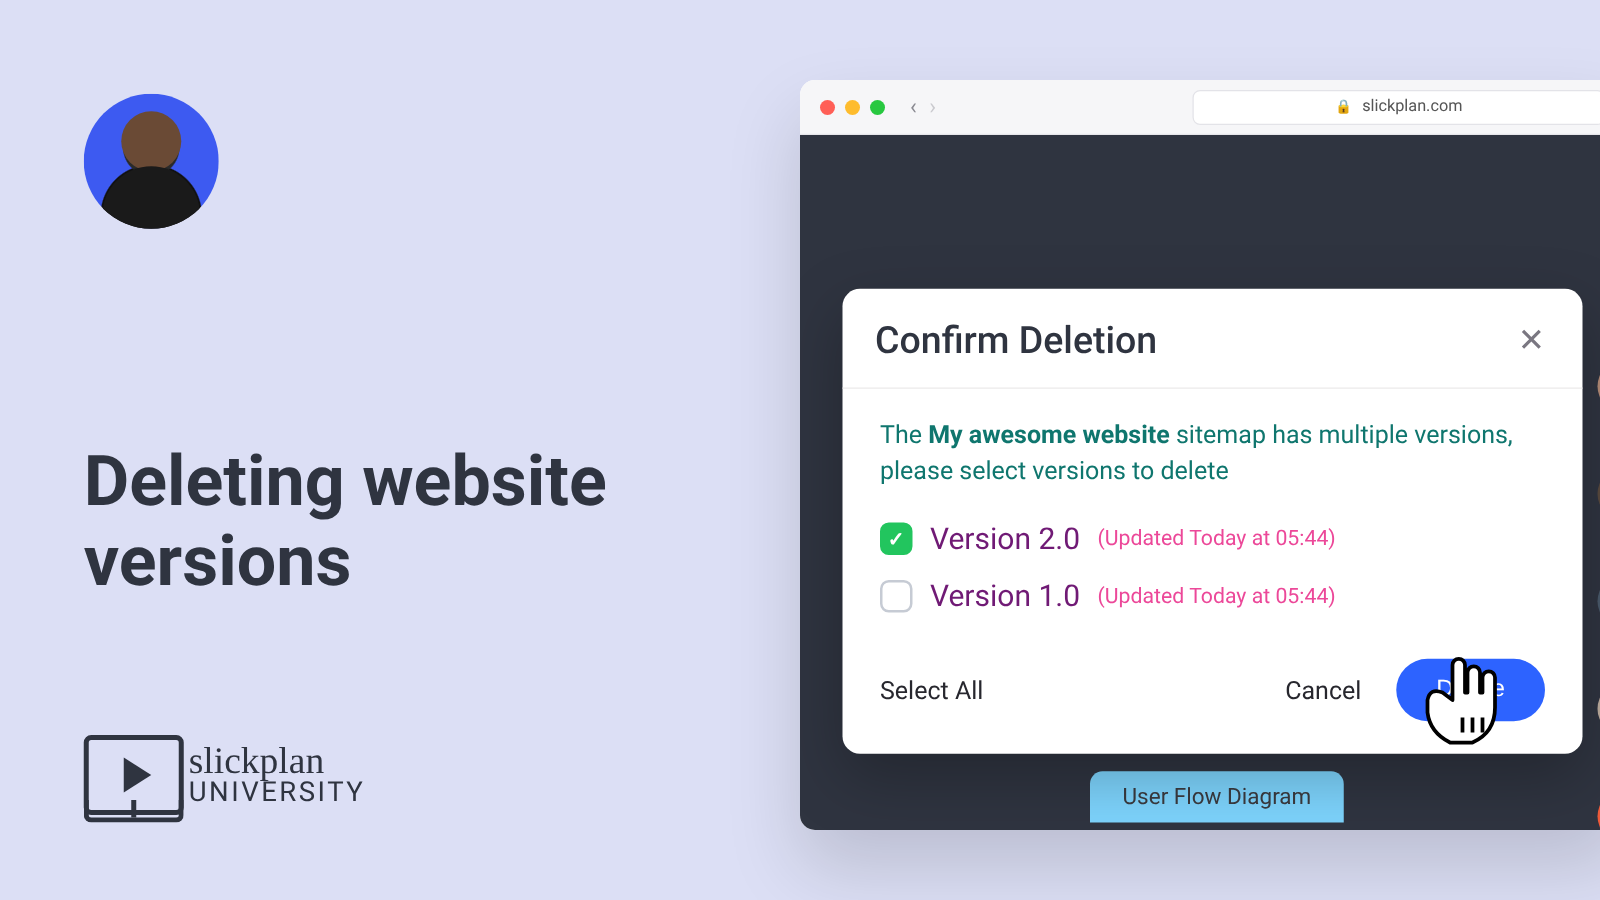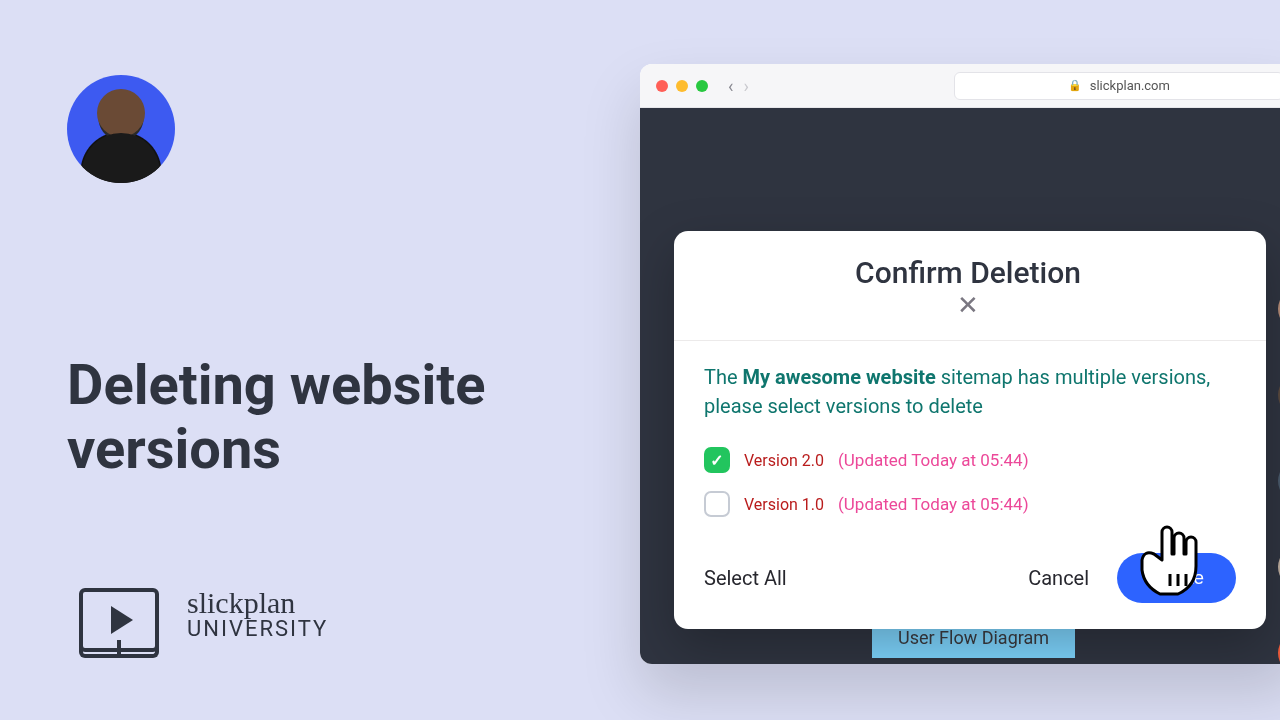--- a/index.html
+++ b/index.html
@@ -48,25 +48,25 @@
   .page-title {
     margin-top: 170px;
     font-size: 56px;
     font-weight: 700;
     color: #2f3440;
     line-height: 1.15;
   }
 
   .logo-block {
     position: absolute;
-    left: 79px;
+    left: 67px;
     bottom: 68px;
     display: flex;
-    align-items: flex-start;
-    gap: 28px;
+    align-items: center;
+    gap: 4px;
   }
   .logo-book {
     width: 80px;
     height: 64px;
     border: 4px solid #2f3440;
     border-radius: 6px;
     position: relative;
     display: flex;
     align-items: center;
     justify-content: center;
@@ -189,21 +189,20 @@
     border-radius: 14px;
     box-shadow: 0 18px 50px rgba(0,0,0,.25);
     padding: 0 0 26px 0;
   }
   .modal-header {
     display: flex;
     align-items: center;
     justify-content: space-between;
     padding: 24px 30px 20px 26px;
     border-bottom: 1px solid #eceaea;
-    flex-direction: column;
   }
   .modal-title { font-size: 30px; font-weight: 500; color: #2f3440; }
   .close-x { font-size: 26px; color: #7a7781; cursor: pointer; }
 
   .modal-body { padding: 22px 30px 6px 30px; }
   .msg { font-size: 20px; color: #0f766e; line-height: 1.45; }
   .msg b { font-weight: 700; }
 
   .version-list { margin-top: 26px; display: flex; flex-direction: column; gap: 18px; }
   .version-row { display: flex; align-items: center; gap: 14px; }
@@ -211,21 +210,21 @@
     width: 26px; height: 26px;
     border: 2px solid #c6cbd4;
     border-radius: 7px;
     background: #fff;
     display: flex; align-items: center; justify-content: center;
     font-size: 16px; color: #fff;
     flex-shrink: 0;
   }
   .cb.checked { background: #22c55e; border-color: #22c55e; }
   .cb.checked::after { content: "✓"; font-weight: 700; }
-  .v-name { font-size: 16px; color: #b91c1c; }
+  .v-name { font-size: 24px; color: #701a75; }
   .v-meta { font-size: 17px; color: #ec4899; }
 
   .modal-footer {
     display: flex;
     align-items: center;
     padding: 30px 30px 0 30px;
   }
   .select-all { font-size: 20px; color: #27272e; cursor: pointer; }
   .footer-right { margin-left: auto; display: flex; align-items: center; gap: 28px; }
   .cancel { font-size: 20px; color: #27272e; cursor: pointer; }

